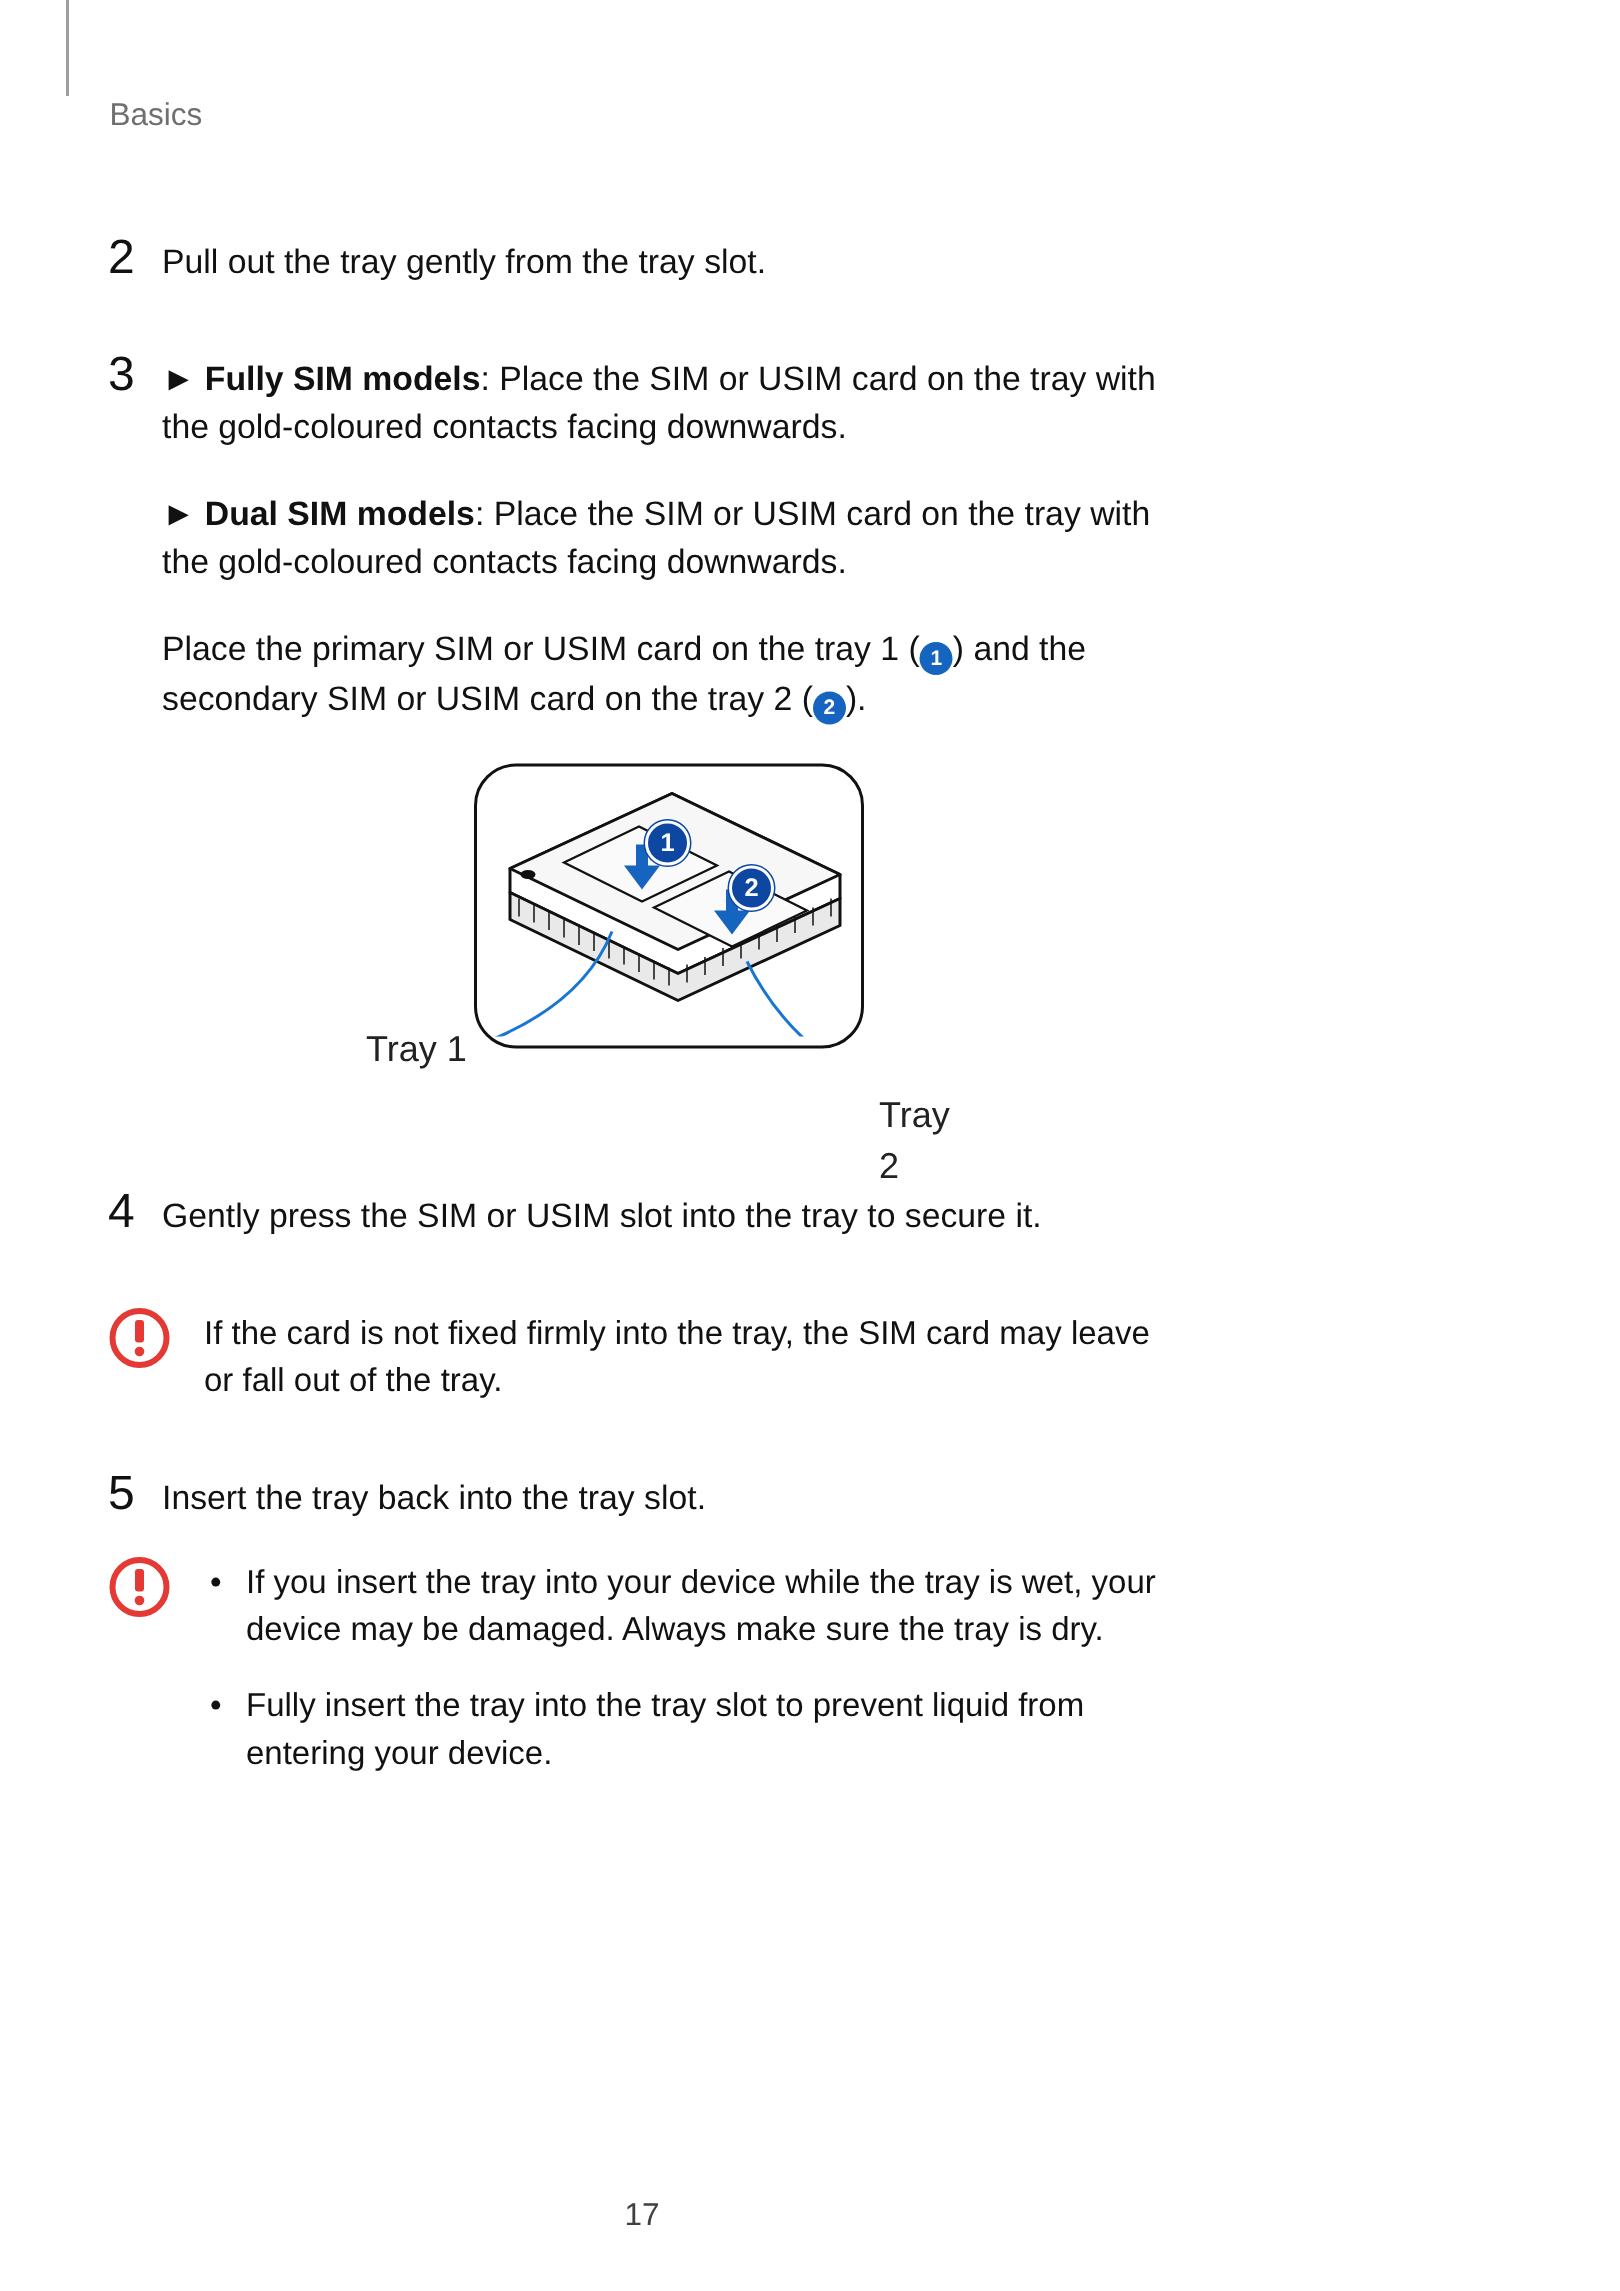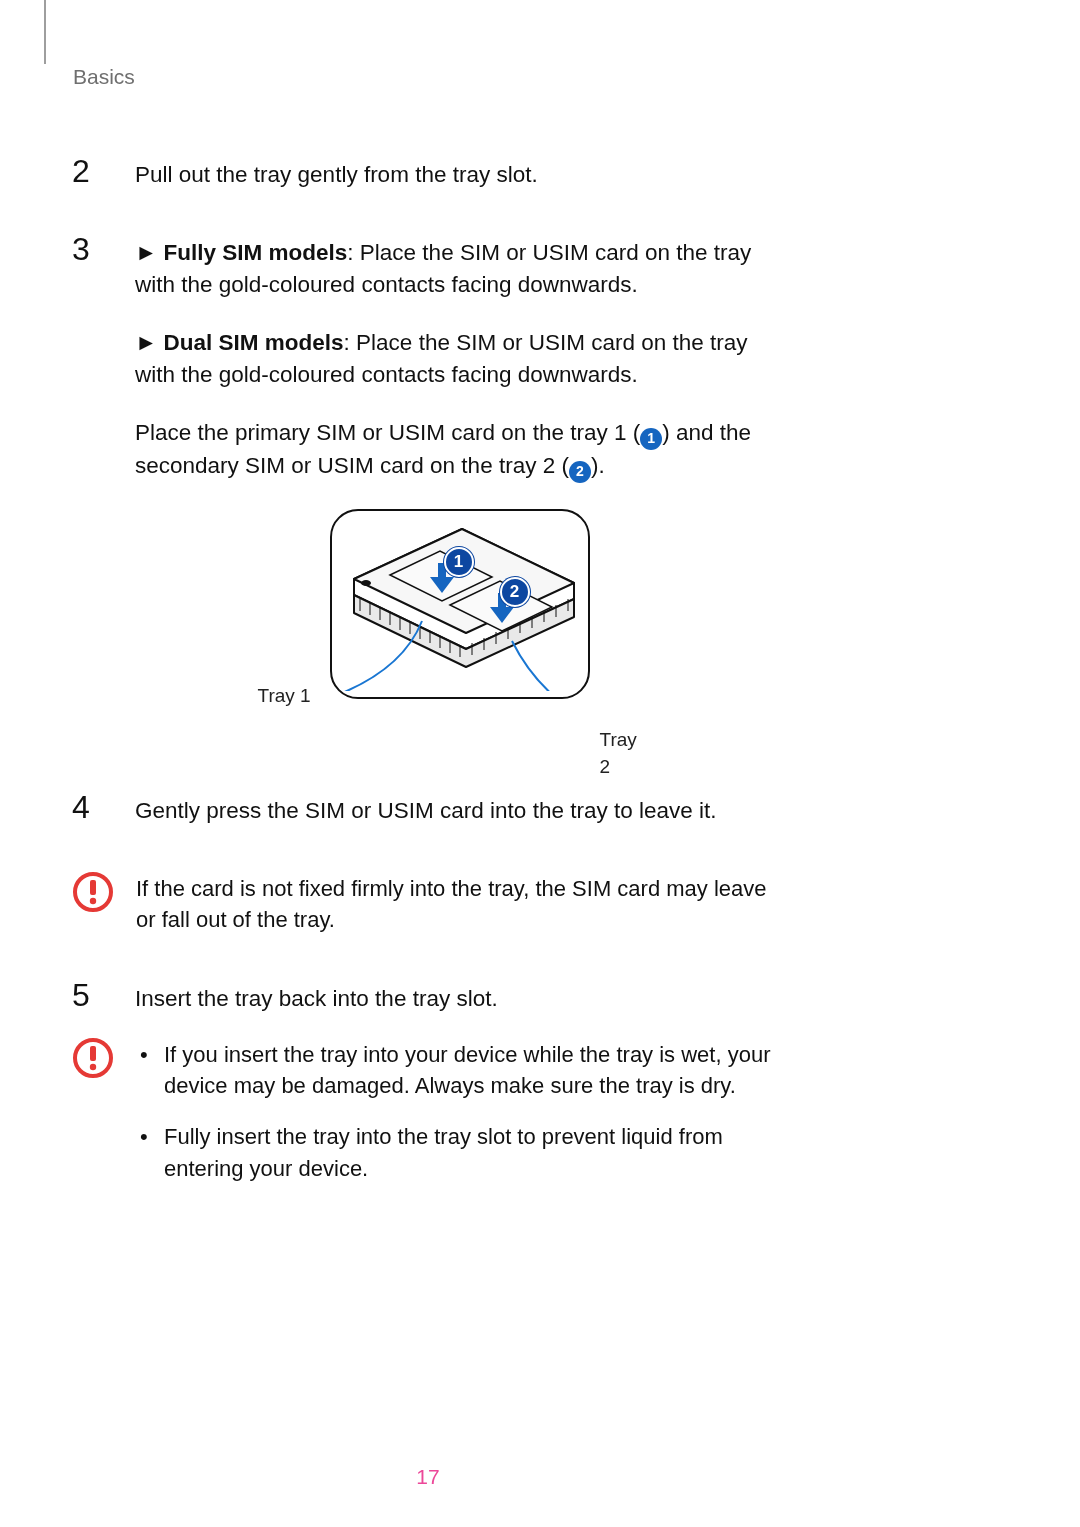--- a/index.html
+++ b/index.html
@@ -3,43 +3,43 @@
 <meta charset="utf-8">
 <style>
   * { box-sizing: border-box; margin: 0; padding: 0; }
   html, body { width: 1080px; height: 1527px; background: #fff; font-family: "Segoe UI", "Helvetica Neue", Arial, sans-serif; color: #111; }
   .page { position: relative; width: 856px; height: 1527px; padding: 32px 72px 40px 72px; }
   .header-rule { position: absolute; left: 44px; top: 0; width: 2px; height: 64px; background: #9e9e9e; }
   .section-header { font-size: 21px; color: #6f6f6f; padding-left: 1px; padding-top: 33px; }
   .steps { margin-top: 66px; }
   .step { display: flex; align-items: flex-start; margin-bottom: 42px; }
   .step-num { width: 36px; font-size: 32px; line-height: 1; font-weight: 400; color: #111; flex: 0 0 36px; text-align: left; padding-top: 0; }
-  .step-body { flex: 1; font-size: 22.5px; line-height: 1.42; padding-top: 4px; margin-left: 27px; }
+  .step-body { flex: 1; font-size: 22.5px; line-height: 1.42; padding-top: 4px; }
   .step-body p { margin-bottom: 26px; }
   .step-body p:last-child { margin-bottom: 0; }
   .bold { font-weight: 700; }
   .arrow { font-weight: 700; }
   .inline-num-circle { display: inline-flex; align-items: center; justify-content: center; width: 22px; height: 22px; border-radius: 50%; background: #1565c0; color: #fff; font-size: 14px; font-weight: 700; vertical-align: -3px; }
   .figure-wrap { position: relative; width: 100%; height: 240px; margin-top: 6px; }
   .figure { position: absolute; left: 50%; transform: translateX(-50%); top: 0; }
   .fig-box { width: 260px; height: 190px; border: 2.5px solid #111; border-radius: 28px; background: #fff; position: relative; overflow: visible; }
   .tray-svg { position: absolute; left: 10px; top: 10px; }
   .num-circle { position: absolute; width: 30px; height: 30px; border-radius: 50%; background: #0d47a1; color: #fff; display: flex; align-items: center; justify-content: center; font-size: 17px; font-weight: 700; border: 2px solid #fff; box-shadow: 0 0 0 1px #0d47a1; }
   .nc1 { left: 112px; top: 36px; }
   .nc2 { left: 168px; top: 66px; }
-  .callout-label { position: absolute; font-size: 19px; color: #222; }
+  .callout-label { position: absolute; font-size: 24px; color: #222; }
   .cl1-label { left: -72px; top: 174px; }
   .cl2-label { left: 270px; top: 218px; }
   .caution-row { display: flex; align-items: flex-start; margin: 0 0 44px 0; }
   .caution-icon-wrap { width: 64px; flex: 0 0 64px; padding-top: 2px; }
   .caution-body { flex: 1; font-size: 22px; line-height: 1.42; padding-top: 4px; }
   .caution-body ul { list-style: none; padding-left: 28px; }
   .caution-body ul li { position: relative; margin-bottom: 20px; }
   .caution-body ul li::before { content: "•"; position: absolute; left: -24px; top: 0; font-size: 22px; }
-  .page-number { position: absolute; bottom: 38px; left: 0; width: 100%; text-align: center; font-size: 21px; color: #ec4899; }
+  .page-number { position: absolute; bottom: 38px; left: 0; width: 100%; text-align: center; font-size: 21px; color: #404040; }
 </style>
 </head>
 <body>
 
 <div class="page">
   <div class="header-rule"></div>
   <div class="section-header">Basics</div>
 
   <div class="steps">
 
@@ -127,21 +127,21 @@
             <div class="callout-label cl1-label">Tray 1</div>
             <div class="callout-label cl2-label">Tray 2</div>
           </div>
         </div>
       </div>
     </div>
 
     <div class="step">
       <div class="step-num">4</div>
       <div class="step-body">
-        <p>Gently press the SIM or USIM card into the tray to leave it.</p>
+        <p>Gently press the SIM or USIM slot into the tray to secure it.</p>
       </div>
     </div>
 
     <div class="caution-row">
       <div class="caution-icon-wrap">
         <svg width="42" height="42" viewBox="0 0 42 42">
           <circle cx="21" cy="21" r="18" fill="none" stroke="#e53935" stroke-width="4"></circle>
           <rect x="18" y="9" width="6" height="15" rx="2" fill="#e53935"></rect>
           <circle cx="21" cy="30" r="3.2" fill="#e53935"></circle>
         </svg>

